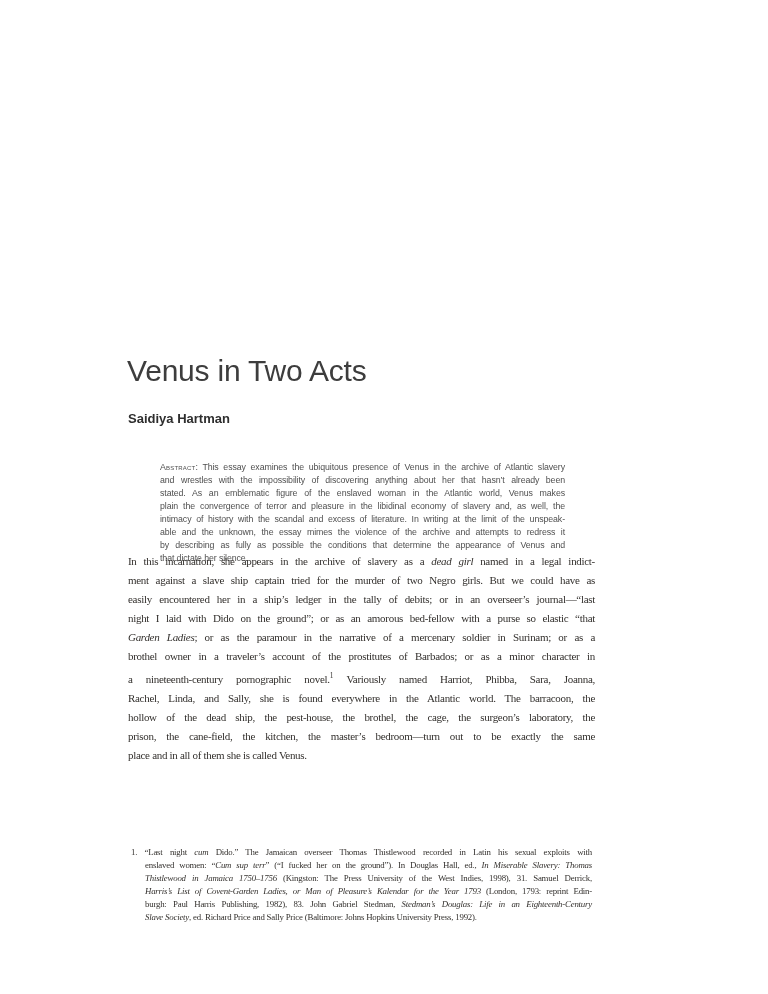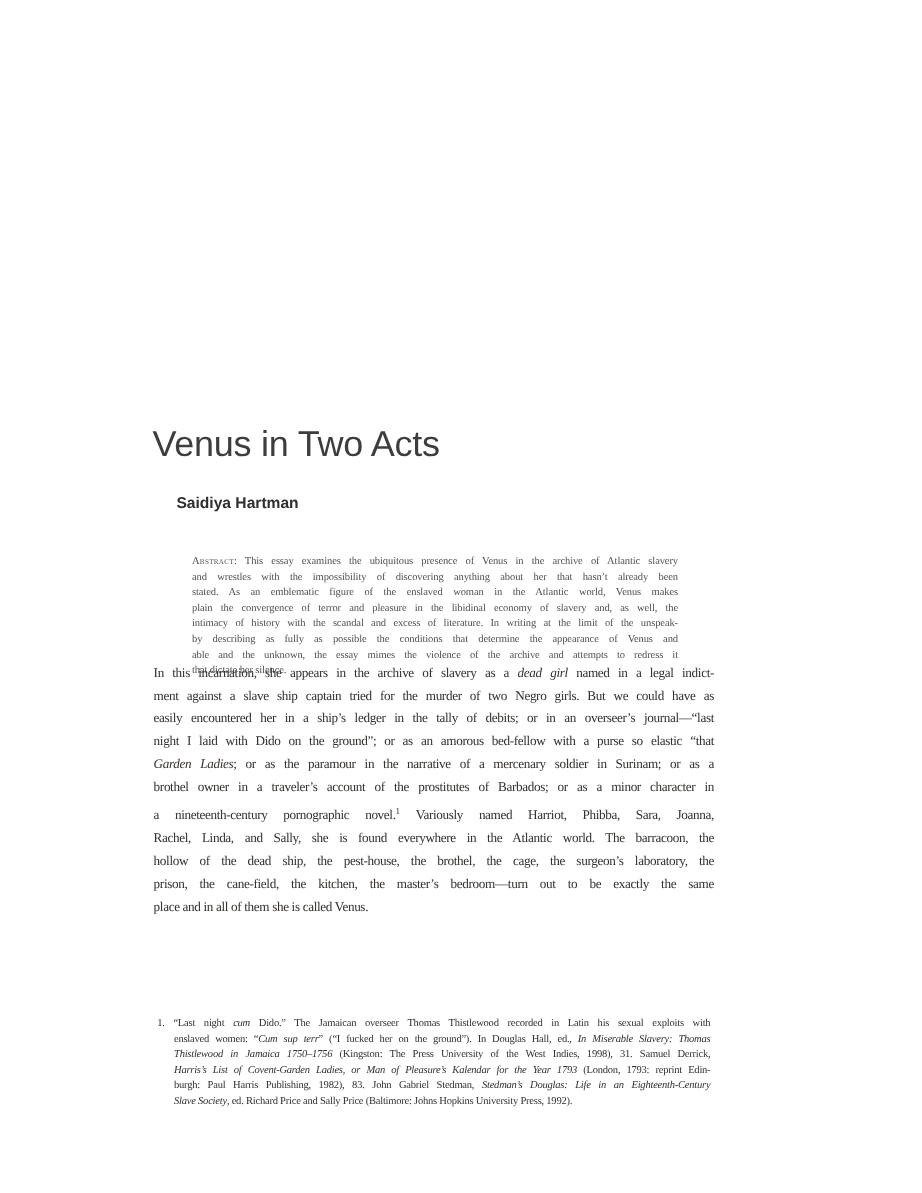--- a/index.html
+++ b/index.html
@@ -24,28 +24,27 @@
   }
   .author-name {
     position: absolute;
     left: 128px;
     top: 411px;
     font-family: "Liberation Sans", sans-serif;
     font-size: 13px;
     font-weight: bold;
     color: #2e2e2e;
     white-space: nowrap;
-    margin-left: 19px;
   }
   .abstract-block {
     position: absolute;
     left: 160px;
     top: 461px;
     width: 405px;
-    font-family: Liberation Serif, serif;
+    font-family: Liberation Sans, sans-serif;
     font-size: 8.8px;
     letter-spacing: -0.1px;
     line-height: 13px;
     color: #4f4f4f;
   }
   .body-block {
     position: absolute;
     left: 128px;
     top: 552px;
     width: 467px;
@@ -80,22 +79,22 @@
 
 <div class="page">
   <h1 class="article-title" style="margin:0; font-weight:300;">Venus in Two Acts</h1>
   <div class="author-name">Saidiya Hartman</div>
   <div class="abstract-block">
       <div class="tline"><span class="sc">Abstract</span>: This essay examines the ubiquitous presence of Venus in the archive of Atlantic slavery</div>
       <div class="tline">and wrestles with the impossibility of discovering anything about her that hasn’t already been</div>
       <div class="tline">stated. As an emblematic figure of the enslaved woman in the Atlantic world, Venus makes</div>
       <div class="tline">plain the convergence of terror and pleasure in the libidinal economy of slavery and, as well, the</div>
       <div class="tline">intimacy of history with the scandal and excess of literature. In writing at the limit of the unspeak-</div>
+      <div class="tline">able and the unknown, the essay mimes the violence of the archive and attempts to redress it</div>
       <div class="tline">by describing as fully as possible the conditions that determine the appearance of Venus and</div>
-      <div class="tline">able and the unknown, the essay mimes the violence of the archive and attempts to redress it</div>
       <div class="tline last">that dictate her silence.</div>
     </div>
   <div class="body-block">
       <div class="tline">In this incarnation, she appears in the archive of slavery as a <span class="i">dead girl</span> named in a legal indict-</div>
       <div class="tline">ment against a slave ship captain tried for the murder of two Negro girls. But we could have as</div>
       <div class="tline">easily encountered her in a ship’s ledger in the tally of debits; or in an overseer’s journal—“last</div>
       <div class="tline">night I laid with Dido on the ground”; or as an amorous bed-fellow with a purse so elastic “that</div>
       <div class="tline"><span class="i">Garden Ladies</span>; or as the paramour in the narrative of a mercenary soldier in Surinam; or as a</div>
       <div class="tline">brothel owner in a traveler’s account of the prostitutes of Barbados; or as a minor character in</div>
       <div class="tline">a nineteenth-century pornographic novel.<span class="sup">1</span> Variously named Harriot, Phibba, Sara, Joanna,</div>

